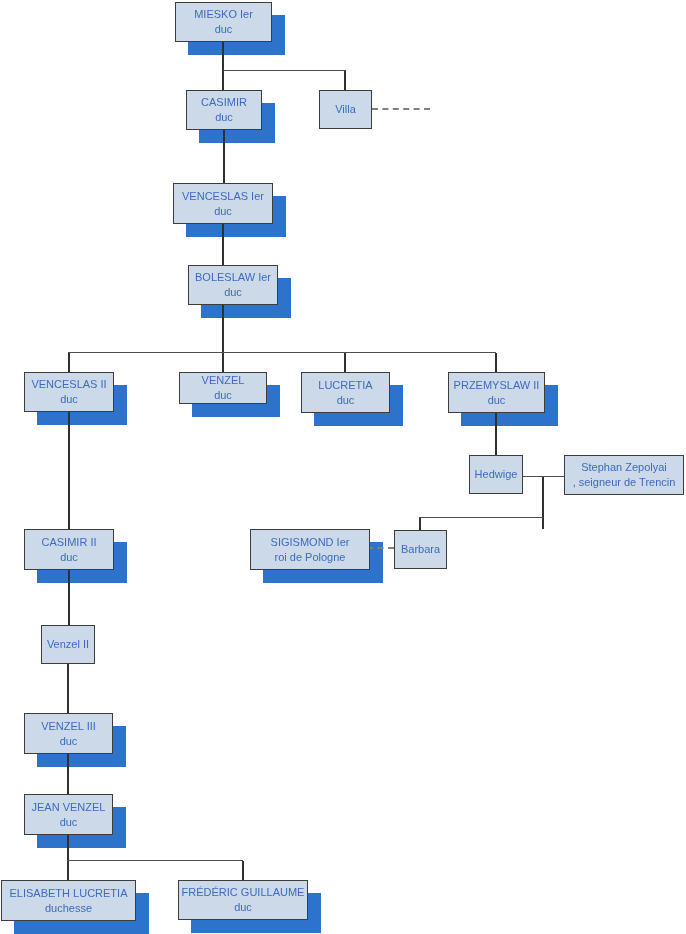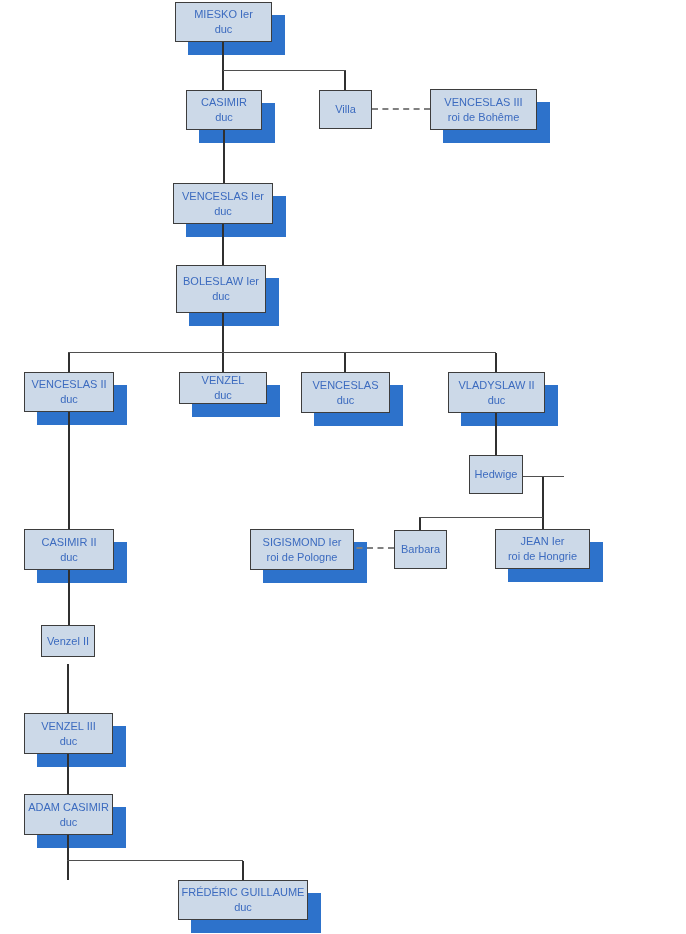--- a/index.html
+++ b/index.html
@@ -73,37 +73,30 @@
       <span>duc</span>
     </div>
   </div>
 
   <div class="node" style="left:319px;top:90px;width:53px;height:39px">
     <div class="bx">
       <span>Villa</span>
     </div>
   </div>
 
-  <div class="node" style="left:430px;top:89px;width:107px;height:41px">
-    <i class="sh"></i>
-    <div class="bx">
-      <span>VENCESLAS III</span>
-      <span>roi de Bohême</span>
-    </div>
-  </div>
 
   <div class="node" style="left:173px;top:183px;width:100px;height:41px">
     <i class="sh"></i>
     <div class="bx">
       <span>VENCESLAS Ier</span>
       <span>duc</span>
     </div>
   </div>
 
-  <div class="node" style="left:176px;top:265px;width:90px;height:48px">
+  <div class="node" style="left:188px;top:265px;width:90px;height:40px">
     <i class="sh"></i>
     <div class="bx">
       <span>BOLESLAW Ier</span>
       <span>duc</span>
     </div>
   </div>
 
   <div class="node" style="left:24px;top:372px;width:90px;height:40px">
     <i class="sh"></i>
     <div class="bx">
@@ -116,92 +109,98 @@
     <i class="sh"></i>
     <div class="bx">
       <span>VENZEL</span>
       <span>duc</span>
     </div>
   </div>
 
   <div class="node" style="left:301px;top:372px;width:89px;height:41px">
     <i class="sh"></i>
     <div class="bx">
-      <span>VENCESLAS</span>
+      <span>LUCRETIA</span>
       <span>duc</span>
     </div>
   </div>
 
   <div class="node" style="left:448px;top:372px;width:97px;height:41px">
     <i class="sh"></i>
     <div class="bx">
-      <span>VLADYSLAW II</span>
+      <span>PRZEMYSLAW II</span>
       <span>duc</span>
     </div>
   </div>
 
   <div class="node" style="left:469px;top:455px;width:54px;height:39px">
     <div class="bx">
       <span>Hedwige</span>
     </div>
   </div>
 
+  <div class="node" style="left:564px;top:455px;width:120px;height:40px">
+    <div class="bx">
+      <span>Stephan Zepolyai</span>
+      <span>, seigneur de Trencin</span>
+    </div>
+  </div>
 
   <div class="node" style="left:24px;top:529px;width:90px;height:41px">
     <i class="sh"></i>
     <div class="bx">
       <span>CASIMIR II</span>
       <span>duc</span>
     </div>
   </div>
 
-  <div class="node" style="left:250px;top:529px;width:104px;height:41px">
+  <div class="node" style="left:250px;top:529px;width:120px;height:41px">
     <i class="sh"></i>
     <div class="bx">
       <span>SIGISMOND Ier</span>
       <span>roi de Pologne</span>
     </div>
   </div>
 
   <div class="node" style="left:394px;top:530px;width:53px;height:39px">
     <div class="bx">
       <span>Barbara</span>
     </div>
   </div>
 
-  <div class="node" style="left:495px;top:529px;width:95px;height:40px">
-    <i class="sh"></i>
-    <div class="bx">
-      <span>JEAN Ier</span>
-      <span>roi de Hongrie</span>
-    </div>
-  </div>
-
-  <div class="node" style="left:41px;top:625px;width:54px;height:32px">
+
+  <div class="node" style="left:41px;top:625px;width:54px;height:39px">
     <div class="bx">
       <span>Venzel II</span>
     </div>
   </div>
 
   <div class="node" style="left:24px;top:713px;width:89px;height:41px">
     <i class="sh"></i>
     <div class="bx">
       <span>VENZEL III</span>
       <span>duc</span>
     </div>
   </div>
 
   <div class="node" style="left:24px;top:794px;width:89px;height:41px">
     <i class="sh"></i>
     <div class="bx">
-      <span>ADAM CASIMIR</span>
-      <span>duc</span>
-    </div>
-  </div>
-
+      <span>JEAN VENZEL</span>
+      <span>duc</span>
+    </div>
+  </div>
+
+  <div class="node" style="left:1px;top:880px;width:135px;height:41px">
+    <i class="sh"></i>
+    <div class="bx">
+      <span>ELISABETH LUCRETIA</span>
+      <span>duchesse</span>
+    </div>
+  </div>
 
   <div class="node" style="left:178px;top:880px;width:130px;height:40px">
     <i class="sh"></i>
     <div class="bx">
       <span>FRÉDÉRIC GUILLAUME</span>
       <span>duc</span>
     </div>
   </div>
 
 </div>

